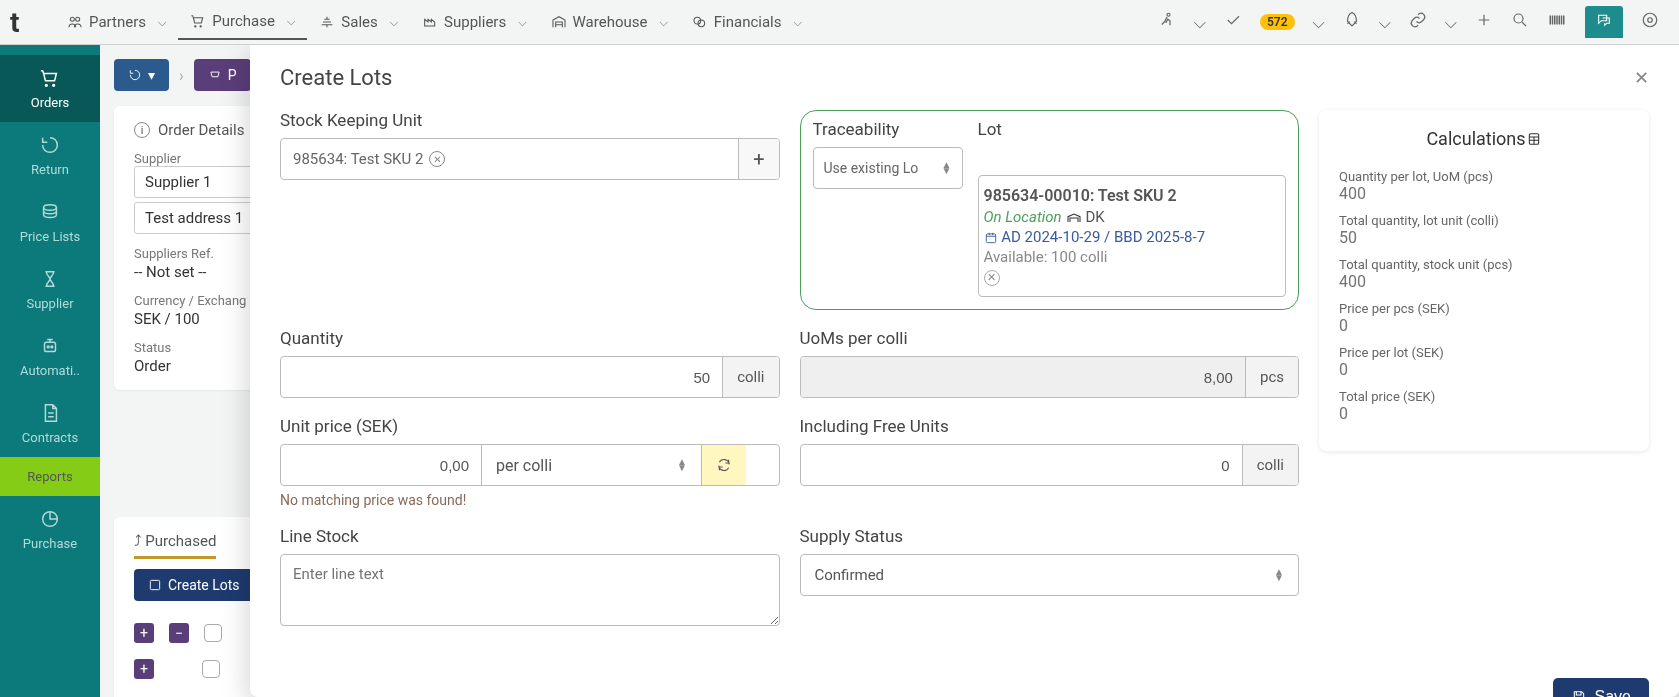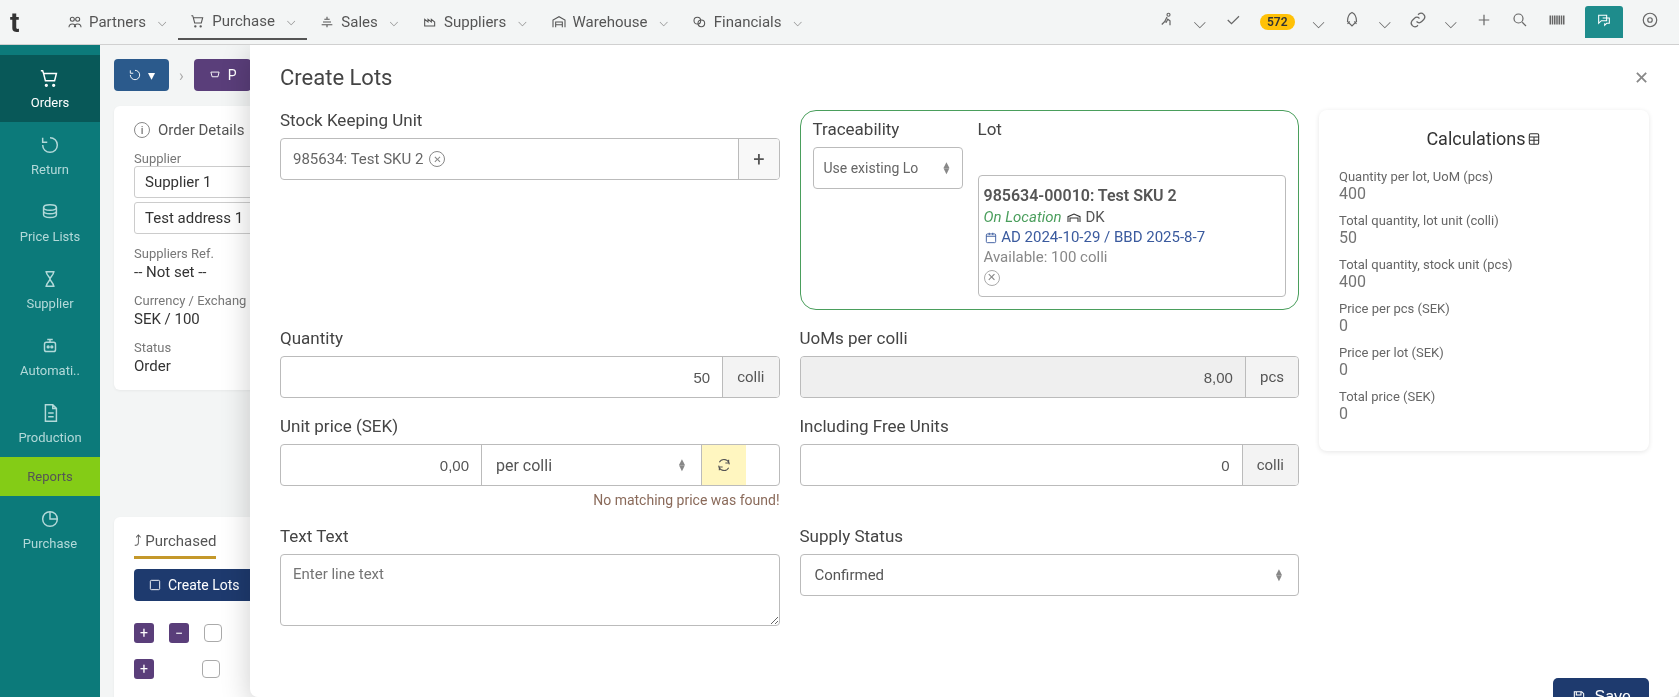--- a/index.html
+++ b/index.html
@@ -364,21 +364,20 @@
       width: 16px;
       height: 16px;
       line-height: 13px;
       text-align: center;
       font-size: 11px;
     }
     .help-text {
       color: #8a6a5a;
       font-size: 14px;
       margin-top: 6px;
-      text-align: right;
     }
     .textarea {
       width: 100%;
       border: 1px solid #bbb;
       border-radius: 4px;
       padding: 10px 12px;
       font-size: 15px;
       resize: vertical;
       height: 72px;
       color: #555;
@@ -609,21 +608,21 @@
           <circle cx="10" cy="13" r="1"></circle>
           <circle cx="14" cy="13" r="1"></circle>
           <path d="M12 8V5M9 5h6"></path>
         </svg>
       <span>Automati..</span>
     </div>
     <div class="sidebar-item">
       <svg viewBox="0 0 24 24">
           <path d="M7 3h8l4 4v14H7zM15 3v4h4M10 12h6M10 16h6"></path>
         </svg>
-      <span>Production</span>
+      <span>Contracts</span>
     </div>
     <div class="sidebar-item reports">
       <span>Reports</span>
     </div>
     <div class="sidebar-item">
       <svg viewBox="0 0 24 24">
           <circle cx="12" cy="12" r="8"></circle>
           <path d="M12 4v8h8"></path>
         </svg>
       <span>Purchase</span>
@@ -785,21 +784,21 @@
                 <div class="field-label">Including Free Units</div>
                 <div class="input-group">
                   <input class="text-right-input" value="0" style="">
                   <div class="addon">colli</div>
                 </div>
               </div>
             </div>
 
             <div class="form-row">
               <div>
-                <div class="field-label">Text Text</div>
+                <div class="field-label">Line Stock</div>
                 <textarea class="textarea" placeholder="Enter line text" style=""></textarea>
               </div>
               <div>
                 <div class="field-label">Supply Status</div>
                 <div class="select-full">
                   <span>Confirmed</span>
                   <span class="sort-indicator">▲<br>▼</span>
                 </div>
               </div>
             </div>

